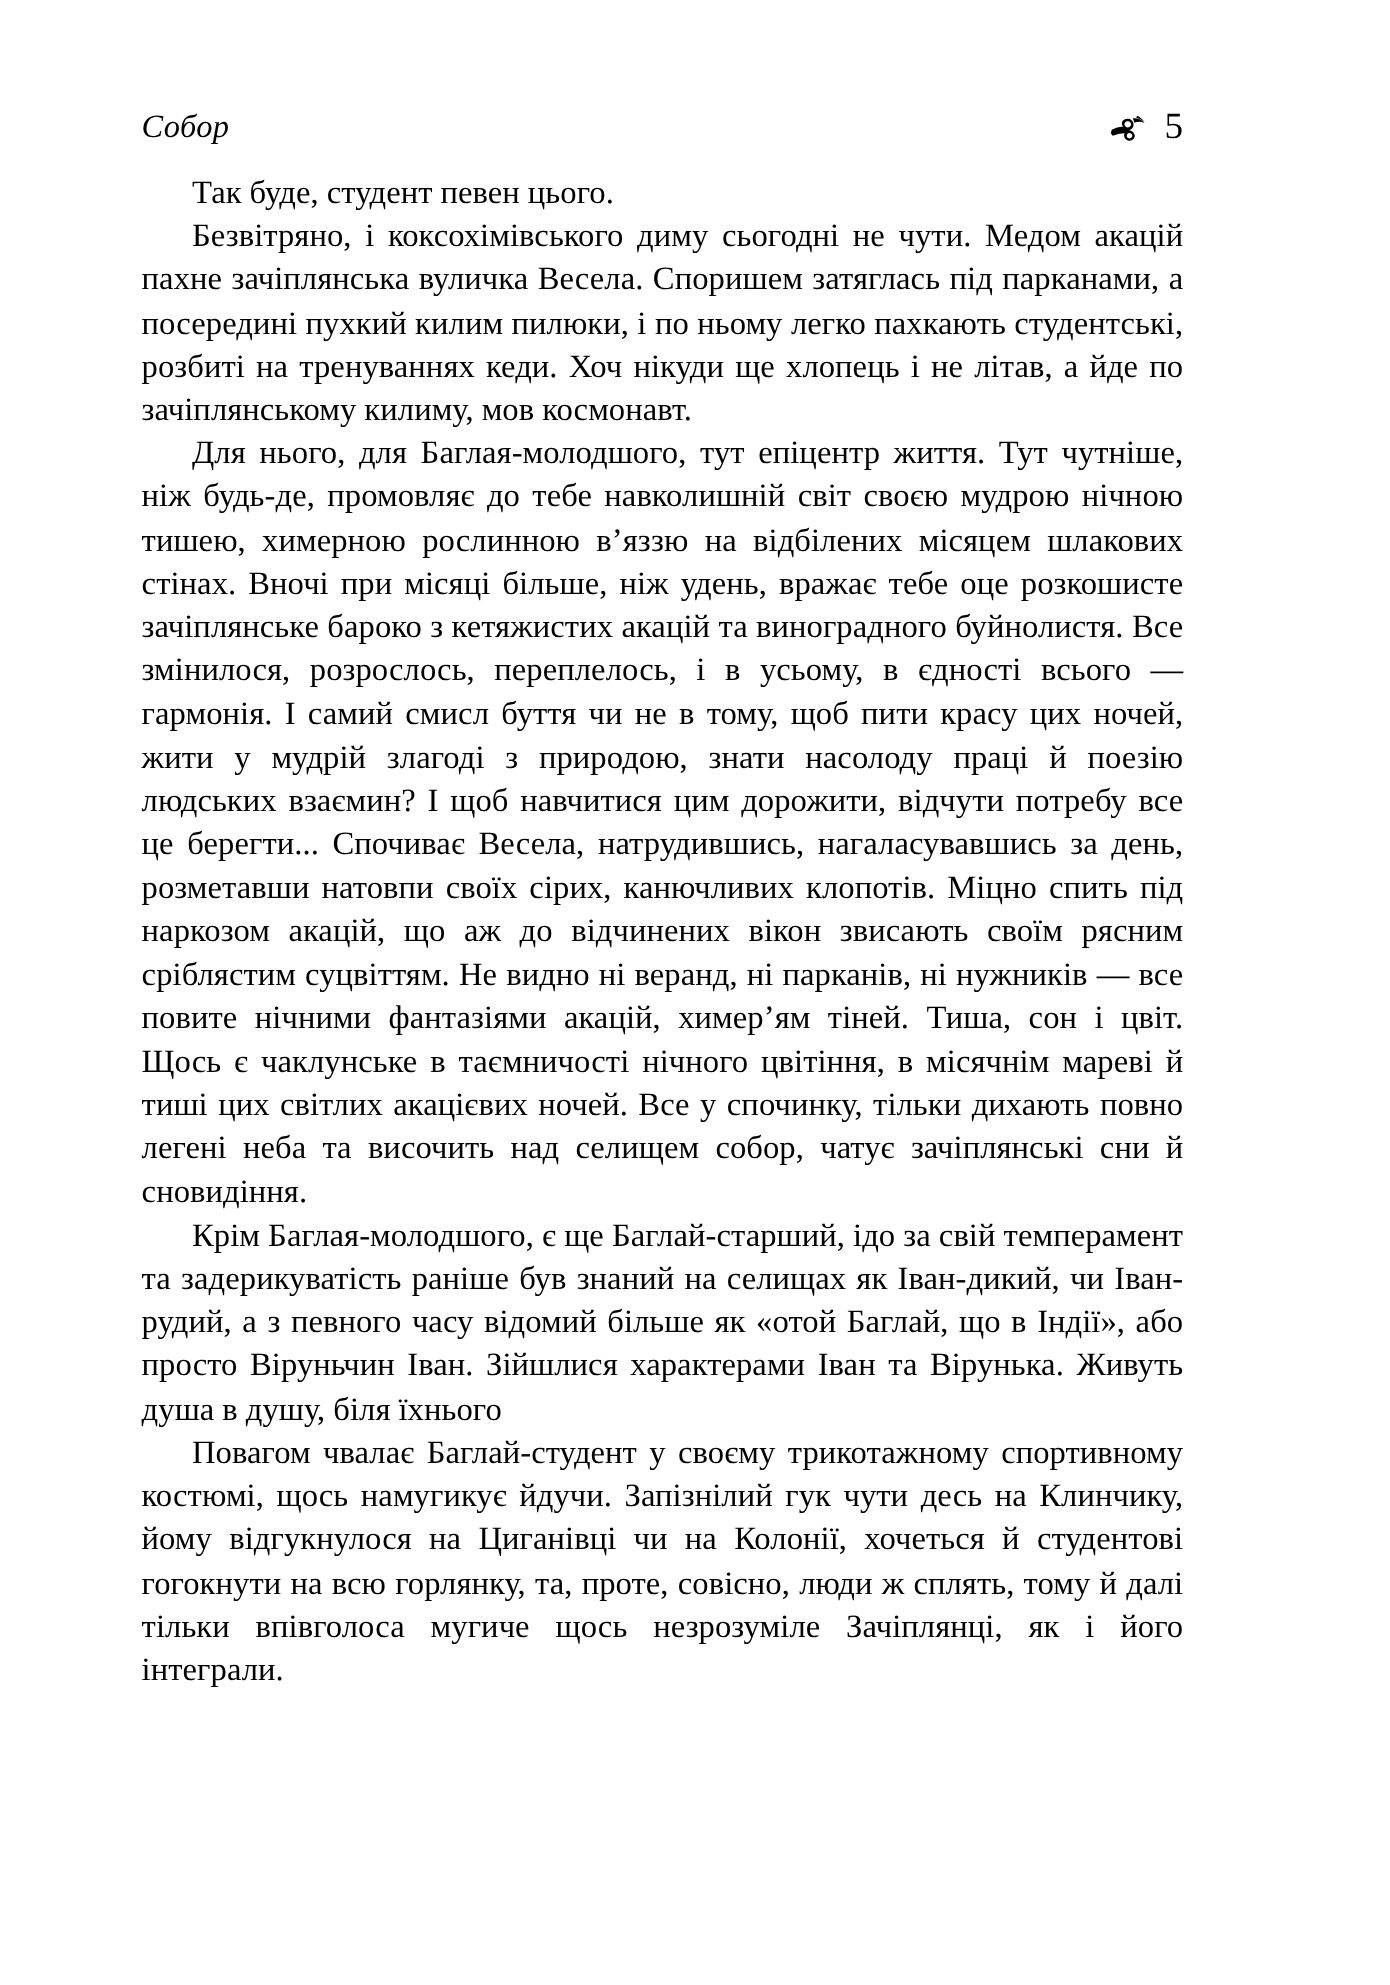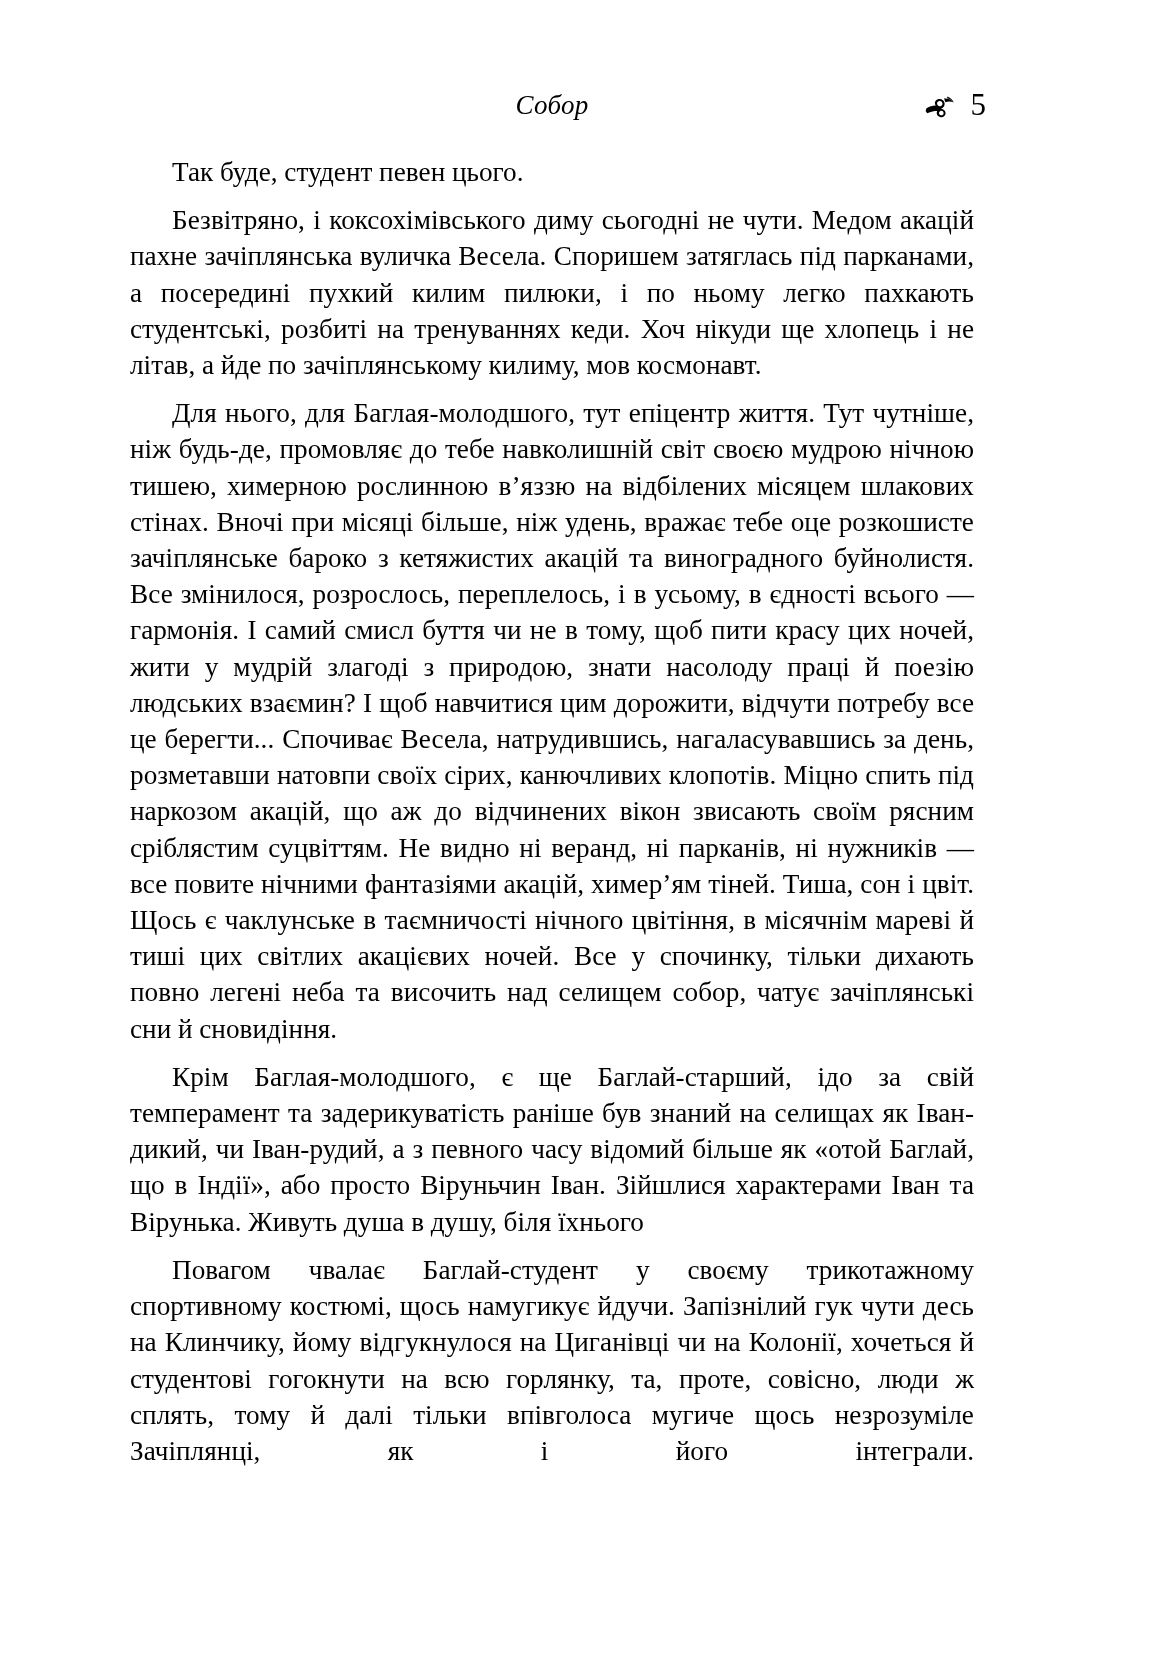--- a/index.html
+++ b/index.html
@@ -29,21 +29,21 @@
     left: 118px;
     top: 88px;
     width: 868px;
     height: 44px;
   }
   .running-head-title {
     position: absolute;
     left: 0;
     top: 0;
     width: 868px;
-    text-align: center;
+    text-align: left;
     font-style: italic;
     font-size: 27px;
     line-height: 34px;
     letter-spacing: 0.3px;
     white-space: nowrap;
   }
   .folio {
     position: absolute;
     right: 0;
     top: -3px;
@@ -67,21 +67,21 @@
   }
 
   
   .text-block {
     position: absolute;
     left: 118px;
     top: 142px;
     width: 868px;
   }
   p.para {
-    margin: 12px;
+    margin: 0;
     padding: 0;
     text-align: justify;
     text-justify: inter-word;
     text-indent: 42px;
     font-size: 27.2px;
     line-height: 36.2px;
     word-spacing: -0.2px;
     letter-spacing: 0.05px;
     hyphens: none;
     -webkit-hyphens: none;

